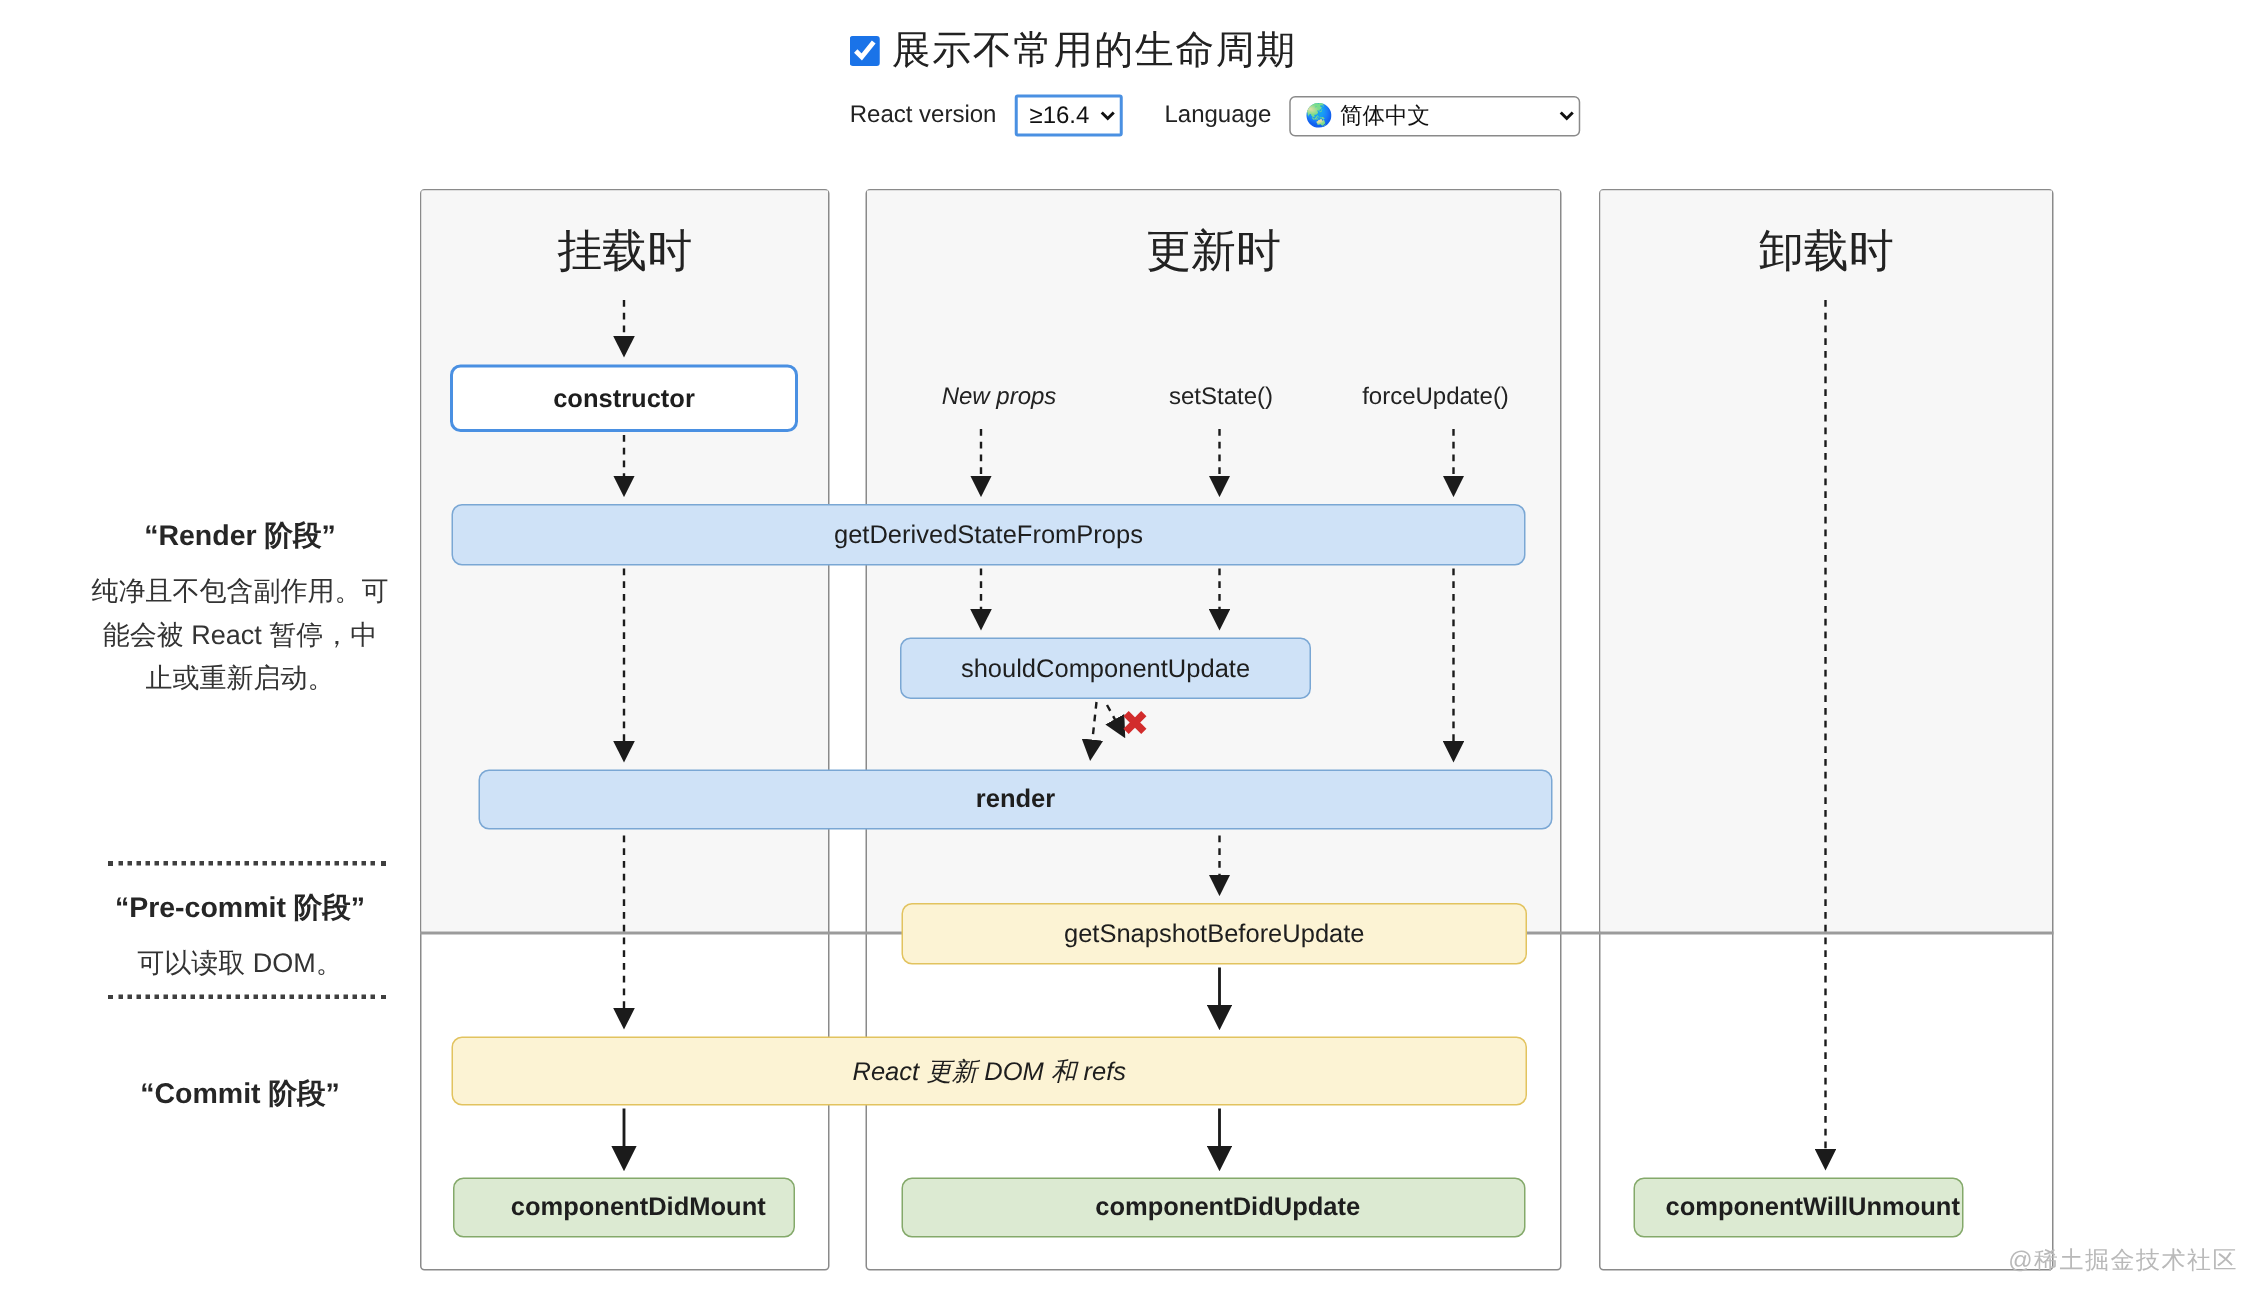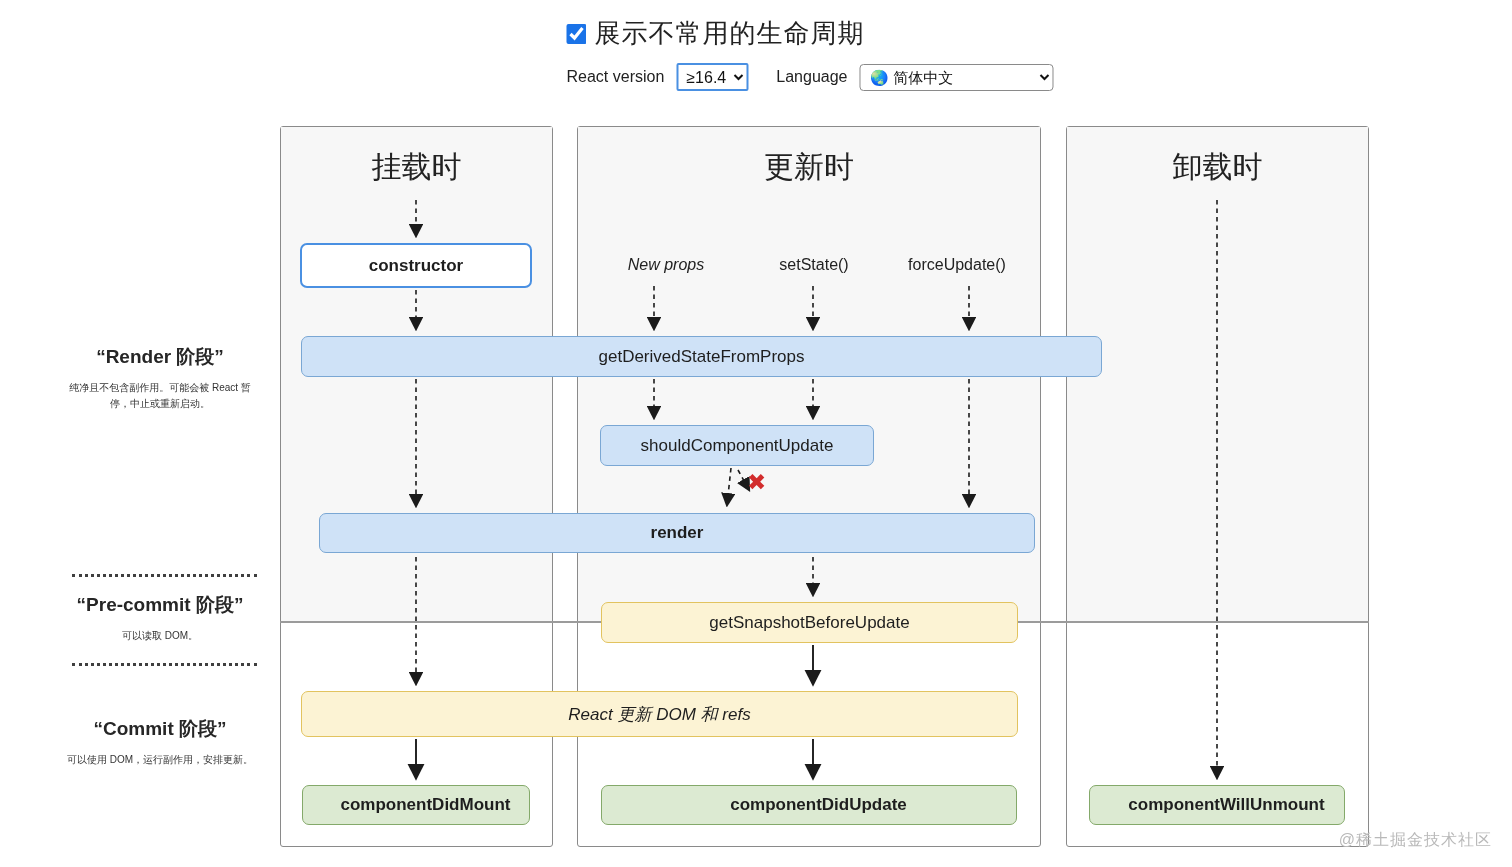--- a/index.html
+++ b/index.html
@@ -28,21 +28,21 @@
     border-radius:2px;background:#fff;color:#111;height:28px;
   }
   .language-select{
     font-size:15px;padding:1px 6px;border:1.5px solid #8a8a8a;border-radius:4px;
     background:#fff;color:#111;height:27px;width:194px;
   }
   .controls-row .lang-label{margin-left:16px;}
   
   .side-note{position:absolute;left:60px;width:200px;text-align:center;z-index:8;}
   .side-note .phase-title{font-size:19px;font-weight:700;color:#262626;margin-bottom:10px;}
-  .side-note .phase-desc{font-size:10px;line-height:1.6;color:#333;}
+  .side-note .phase-desc{font-size:18px;line-height:1.6;color:#333;}
   .note-render{top:344px;}
   .note-precommit{top:592px;}
   .note-commit{top:716px;}
   .dotted-divider{position:absolute;left:72px;width:185px;border-top:3px dotted #3f3f3f;z-index:8;}
   .divider-1{top:574px;}
   .divider-2{top:663px;}
   
   .col{
     position:absolute;top:126px;height:721px;border:1.5px solid var(--column-border);
     border-radius:3px;background:#fff;z-index:1;
@@ -63,28 +63,28 @@
     position:absolute;display:flex;align-items:center;justify-content:center;
     font-size:17px;color:#1e1e1e;border-radius:7px;z-index:6;white-space:nowrap;
   }
   .box-white{background:#fff;border:2px solid var(--constructor-border);font-weight:700;}
   .box-blue{background:var(--box-blue-fill);border:1.5px solid var(--box-blue-border);}
   .box-yellow{background:var(--box-yellow-fill);border:1.5px solid var(--box-yellow-border);}
   .box-green{background:var(--box-green-fill);border:1.5px solid var(--box-green-border);font-weight:700;padding-left:19px;}
   .bold{font-weight:700;}
   .italic{font-style:italic;}
   .b-constructor{left:300px;top:243px;width:232px;height:45px;}
-  .b-gdsfp{left:301px;top:336px;width:801px;height:41px;}
+  .b-gdsfp{left:301px;top:336px;width:716px;height:41px;}
   .b-scu{left:600px;top:425px;width:274px;height:41px;}
   .b-render{left:319px;top:513px;width:716px;height:40px;}
   .b-gsbu{left:601px;top:602px;width:417px;height:41px;}
   .b-reactdom{left:301px;top:691px;width:717px;height:46px;}
   .b-cdm{left:302px;top:785px;width:228px;height:40px;}
   .b-cdu{left:601px;top:785px;width:416px;height:40px;text-align:right;}
-  .b-cwu{left:1089px;top:785px;width:256px;height:40px;}
+  .b-cwu{left:1089px;top:785px;width:220px;height:40px;}
   
   .arrows{position:absolute;inset:0;z-index:4;pointer-events:none;}
   .arrows line{stroke:#1b1b1b;stroke-width:1.6;}
   .arrows .dashed{stroke-dasharray:4.5 4;}
   .arrows .solid{stroke-width:1.9;}
   .red-x{
     position:absolute;left:747px;top:471px;z-index:7;
     font-size:23px;font-weight:700;color:var(--red-x);line-height:1;
   }
   
@@ -117,21 +117,20 @@
     <div class="phase-desc">纯净且不包含副作用。可能会被 React 暂停，中止或重新启动。</div>
   </div>
   <div class="dotted-divider divider-1"></div>
   <div class="side-note note-precommit">
     <div class="phase-title">“Pre-commit 阶段”</div>
     <div class="phase-desc">可以读取 DOM。</div>
   </div>
   <div class="dotted-divider divider-2"></div>
   <div class="side-note note-commit">
     <div class="phase-title">“Commit 阶段”</div>
-    <div class="phase-desc">可以使用 DOM，运行副作用，安排更新。</div>
   </div>
 
   <div class="col col-mounting">
     <div class="col-gray"></div>
     <div class="col-title">挂载时</div>
   </div>
   <div class="col col-updating">
     <div class="col-gray"></div>
     <div class="col-title">更新时</div>
   </div>

